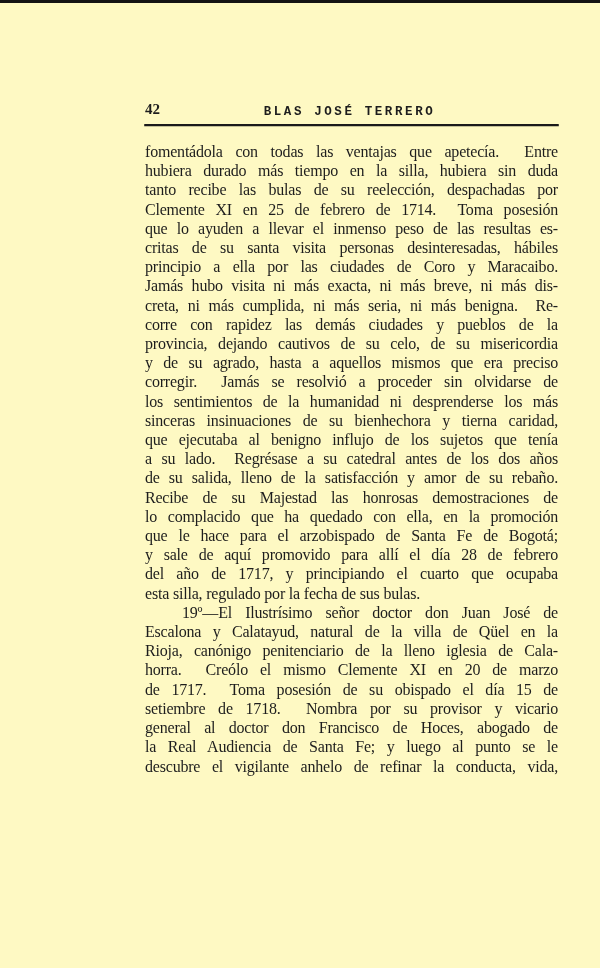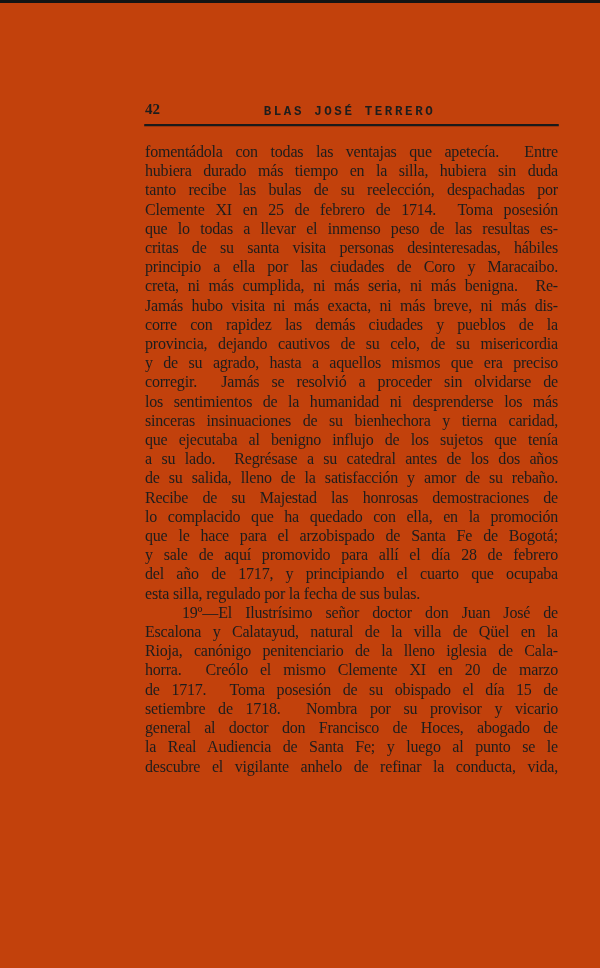--- a/index.html
+++ b/index.html
@@ -5,21 +5,21 @@
   html, body {
     margin: 0;
     padding: 0;
     background: #e8e8e6;
   }
   .page {
     position: relative;
     width: 600px;
     height: 968px;
     margin: 0 auto;
-    background: #c2410c;
+    background: #fef9c3;
     font-family: "Liberation Serif", "DejaVu Serif", serif;
     color: #1d1d1d;
     overflow: hidden;
   }
   .scan-edge-line {
     position: absolute;
     top: 0;
     left: 0;
     width: 100%;
     height: 3px;
@@ -96,25 +96,25 @@
   </div>
 
   <div class="header-rule"></div>
 
   <div class="page-body">
     <div class="paragraph paragraph-1">
         <div class="line">fomentádola con todas las ventajas que apetecía.  Entre</div>
         <div class="line">hubiera durado más tiempo en la silla, hubiera sin duda</div>
         <div class="line">tanto recibe las bulas de su reelección, despachadas por</div>
         <div class="line">Clemente XI en 25 de febrero de 1714.  Toma posesión</div>
-        <div class="line">que lo todas a llevar el inmenso peso de las resultas es-</div>
+        <div class="line">que lo ayuden a llevar el inmenso peso de las resultas es-</div>
         <div class="line">critas de su santa visita personas desinteresadas, hábiles</div>
         <div class="line">principio a ella por las ciudades de Coro y Maracaibo.</div>
+        <div class="line">Jamás hubo visita ni más exacta, ni más breve, ni más dis-</div>
         <div class="line">creta, ni más cumplida, ni más seria, ni más benigna.  Re-</div>
-        <div class="line">Jamás hubo visita ni más exacta, ni más breve, ni más dis-</div>
         <div class="line">corre con rapidez las demás ciudades y pueblos de la</div>
         <div class="line">provincia, dejando cautivos de su celo, de su misericordia</div>
         <div class="line">y de su agrado, hasta a aquellos mismos que era preciso</div>
         <div class="line">corregir.  Jamás se resolvió a proceder sin olvidarse de</div>
         <div class="line">los sentimientos de la humanidad ni desprenderse los más</div>
         <div class="line">sinceras insinuaciones de su bienhechora y tierna caridad,</div>
         <div class="line">que ejecutaba al benigno influjo de los sujetos que tenía</div>
         <div class="line">a su lado.  Regrésase a su catedral antes de los dos años</div>
         <div class="line">de su salida, lleno de la satisfacción y amor de su rebaño.</div>
         <div class="line">Recibe de su Majestad las honrosas demostraciones de</div>

